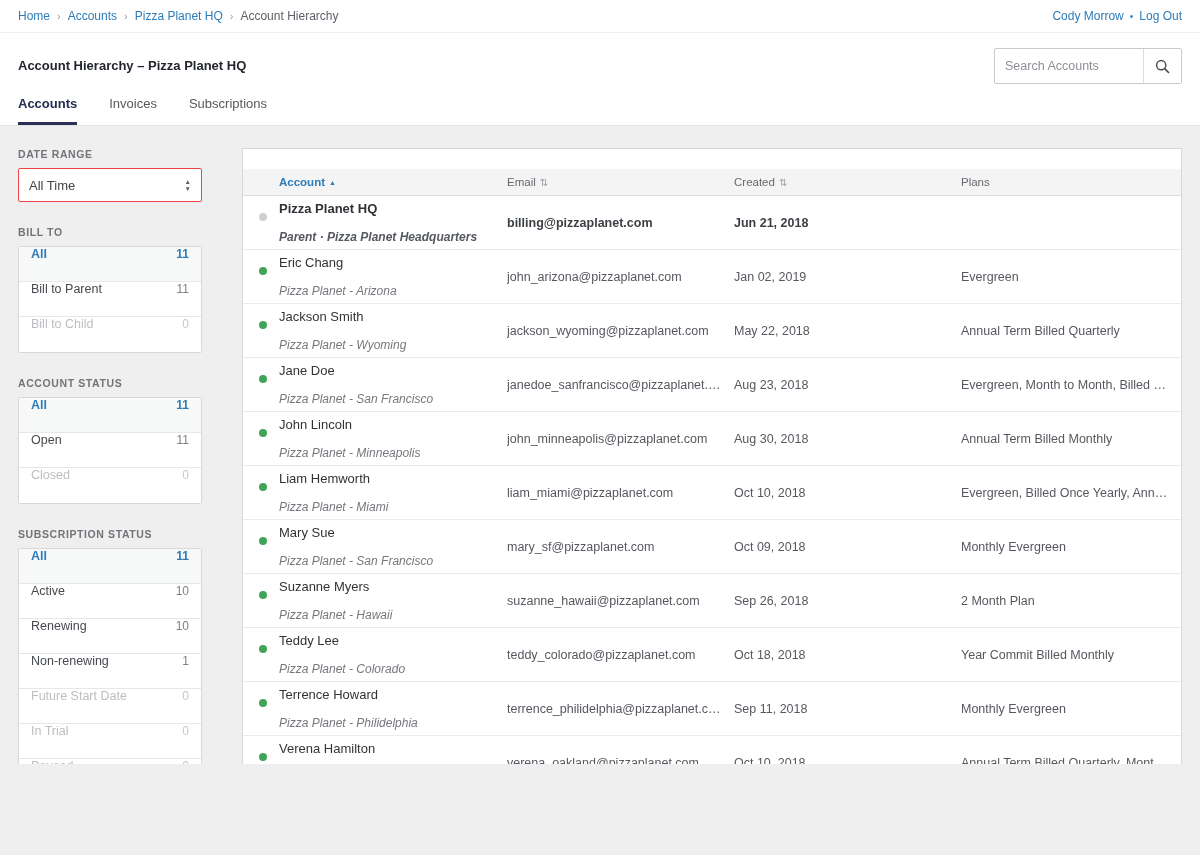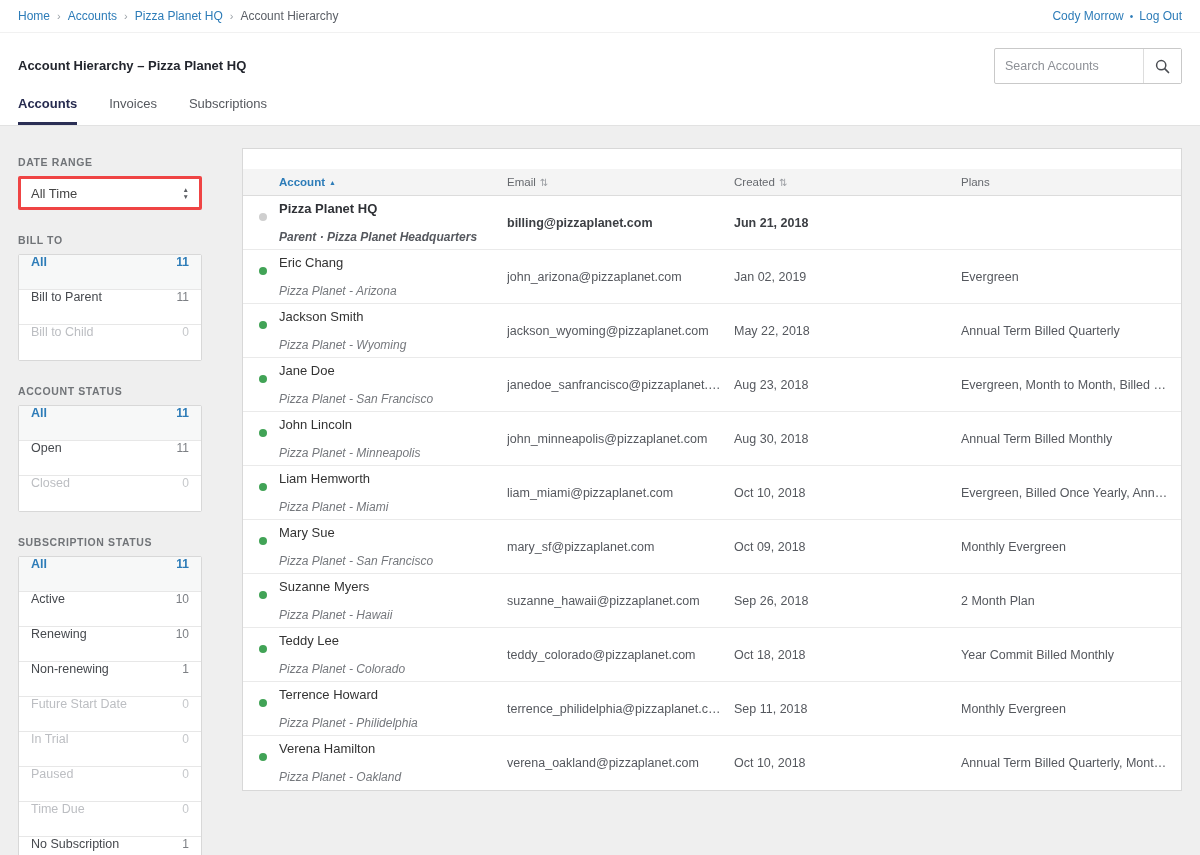--- a/index.html
+++ b/index.html
@@ -3,21 +3,21 @@
 <meta charset="utf-8">
 <style>
   * { margin:0; padding:0; box-sizing:border-box; }
   html,body { width:1200px; height:855px; }
   body {
     font-family:"Liberation Sans", sans-serif;
     background:#efefef;
     color:#444;
     overflow:hidden;
   }
-  .page { width:1200px; height:855px; display:flex; flex-direction:column; }
+  .page { width:1200px; height:764px; display:flex; flex-direction:column; }
 
   
   .topbar {
     background:#fff; height:33px; flex:none;
     display:flex; align-items:center; justify-content:space-between;
     padding:0 18px; font-size:12px; border-bottom:1px solid #f1f1f1;
   }
   .crumbs { display:flex; align-items:center; }
   .crumb-link { color:#2d7cb8; text-decoration:none; cursor:pointer; }
   .crumb-sep { color:#9aa0a6; margin:0 7px; font-size:11px; }
@@ -54,23 +54,23 @@
 
   
   .content { flex:1; display:flex; padding:0 18px; align-items:flex-start; background:#efefef; overflow:hidden; }
 
   
   .sidebar { width:184px; flex:none; margin-right:40px; padding-top:18px; }
   .filter-label {
     font-size:10.5px; font-weight:bold; color:#717478;
     letter-spacing:.6px; text-transform:uppercase; margin:24px 0 8px 0;
   }
-  .filter-label:first-child { margin-top:12px; }
+  .filter-label:first-child { margin-top:4px; }
   .selectbox {
-    height:34px; background:#fff; border:3px solid #ef4444; border-radius:2px;
+    height:34px; background:#fff; border:1px solid #ef4444; border-radius:2px;
     display:flex; align-items:center; justify-content:space-between;
     padding:0 10px; font-size:13px; color:#444; cursor:pointer;
   }
   .updown { display:flex; flex-direction:column; align-items:center; line-height:5px; font-size:6.5px; color:#5c5f64; gap:2px; }
   .filter-card { background:#fff; border:1px solid #d8d8d8; border-radius:2px; }
   .filter-item {
     height:35px; display:flex; align-items:flex-start; justify-content:space-between;
     padding:0 12px; font-size:12.5px; color:#46494e;
     border-bottom:1px solid #e7e7e7; cursor:pointer; background:#fff;
   }

